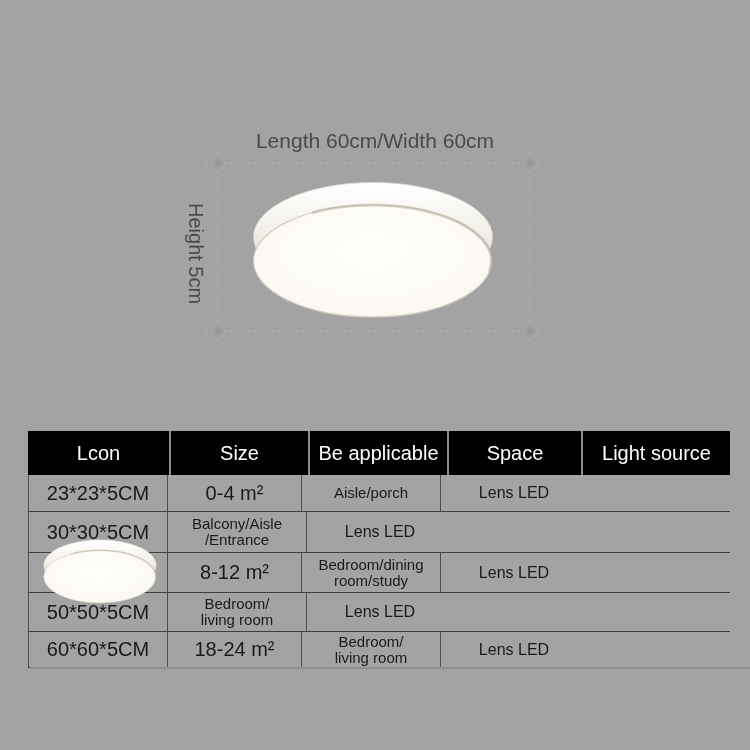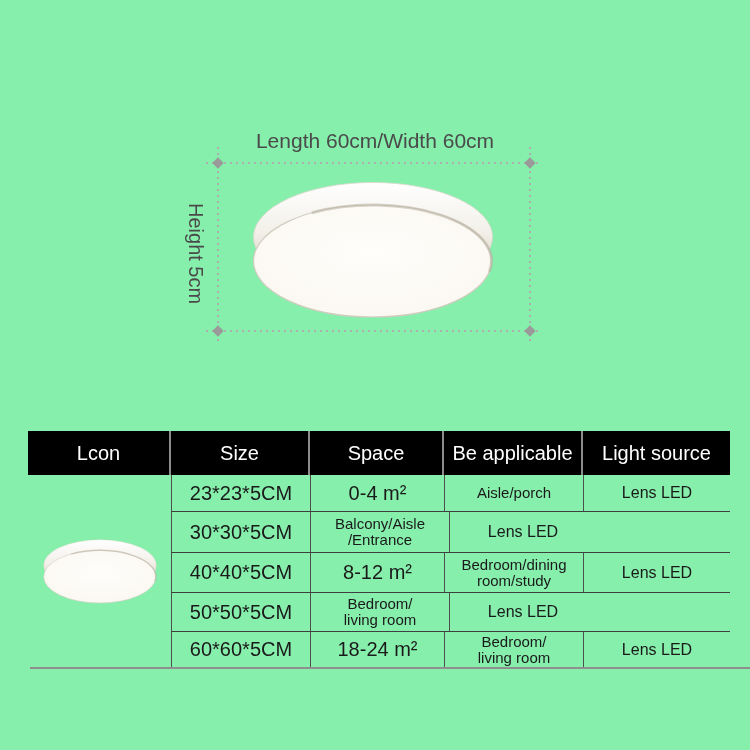--- a/index.html
+++ b/index.html
@@ -1,18 +1,18 @@
 <!DOCTYPE html>
 <html><head>
 <meta charset="utf-8">
 <style>
   * { margin:0; padding:0; box-sizing:border-box; }
   html,body { background:#ffffff; }
   .stage {
-    position:relative; width:750px; height:750px; background:#86efac; overflow:hidden;
+    position:relative; width:750px; height:750px; background:#a3a3a3; overflow:hidden;
     font-family:"Liberation Sans","DejaVu Sans",sans-serif; color:#1a1a1a;text-decoration:underline;
   }
 
   
   .dim-label {
     position:absolute; top:129px; left:0; width:750px; height:26px;
     text-align:center; font-size:21px; color:#4a4a4a;
   }
   .dash-h {
     position:absolute; height:2px;
@@ -42,21 +42,21 @@
     display:flex; align-items:center; justify-content:center;
     color:#ffffff; font-size:20px; background:#000000;
     border-right:2px solid #8c8c8c; height:100%;
   }
   .th:last-child { border-right:none; }
   .th-icon{width:143px} .th-size{width:139px} .th-space{width:134px}
   .th-app{width:139px} .th-light{width:147px}
 
   .tbody { position:absolute; left:28px; top:475px; width:702px; height:193px; }
   .trow {
-    display:flex; margin-left:143px; border-bottom:1px solid #3f3f3f;
+    display:flex; border-bottom:1px solid #3f3f3f;
   }
   .trow:last-child { border-bottom:none; }
   .td {
     display:flex; align-items:center; justify-content:center;
     border-left:1px solid #4f4f4f; text-align:center;
   }
   .c-size  { width:139px; font-size:20px; }
   .c-space { width:134px; font-size:20px; }
   .c-app   { width:139px; font-size:15px; line-height:16px; white-space:pre-line; }
   .c-light { width:147px; font-size:16px; }
@@ -112,22 +112,22 @@
 
   <div class="height-label">Height 5cm</div>
 
   <svg class="lamp-photo" viewBox="0 0 242 138">
     <use href="#lampSymbol"></use>
   </svg>
 
   <div class="thead">
     <div class="th th-icon">Lcon</div>
     <div class="th th-size">Size</div>
+    <div class="th th-app">Be applicable</div>
     <div class="th th-space">Space</div>
-    <div class="th th-app">Be applicable</div>
     <div class="th th-light">Light source</div>
   </div>
 
   <div class="tbody">
     <div class="trow" style="height:37px">
       <div class="td c-size">23*23*5CM</div>
       <div class="td c-space">0-4 m²</div>
       <div class="td c-app">Aisle/porch</div>
       <div class="td c-light">Lens LED</div>
     </div>

